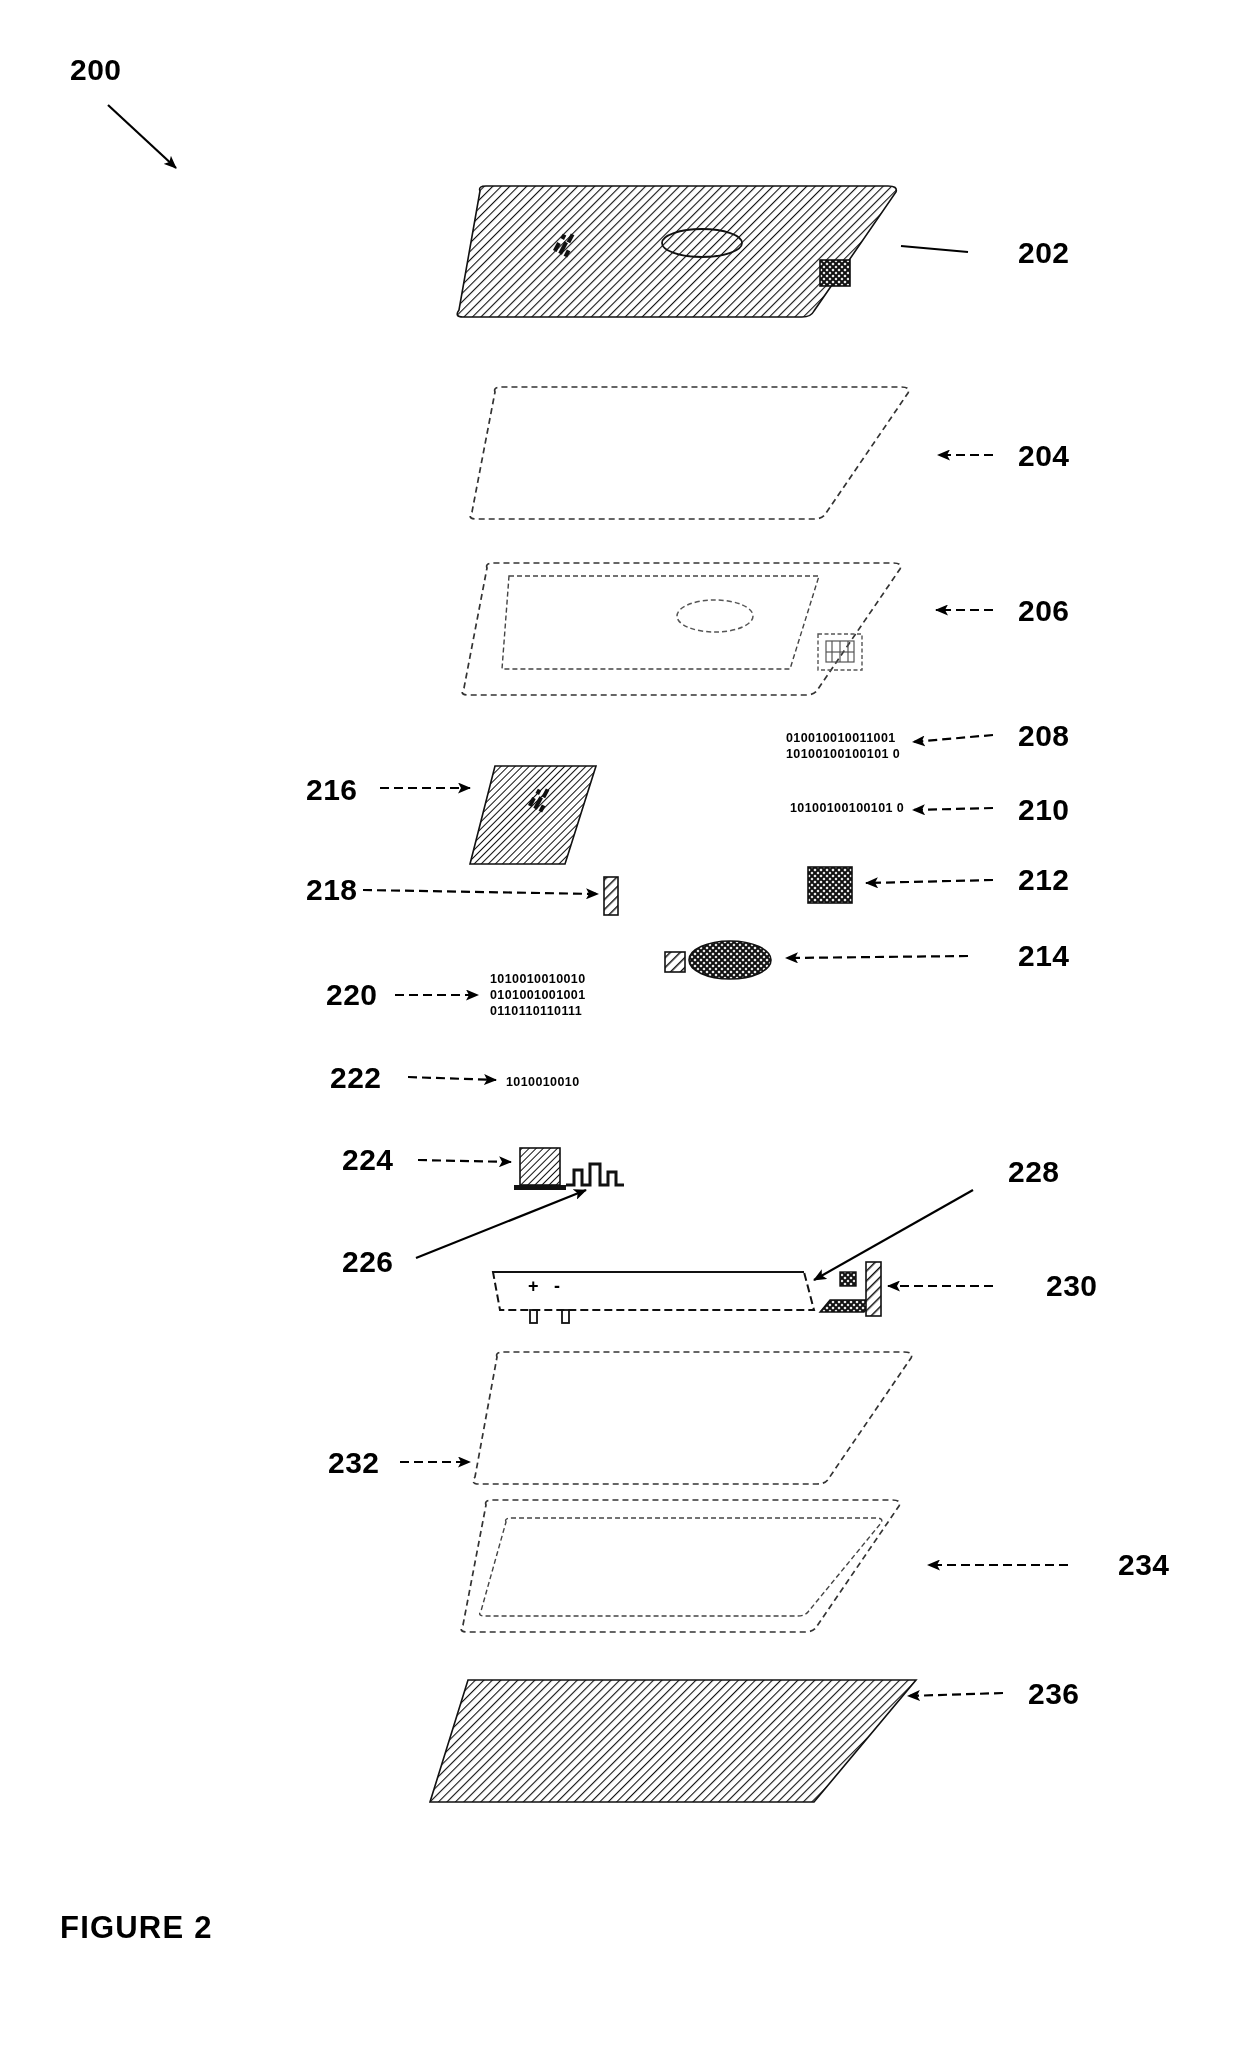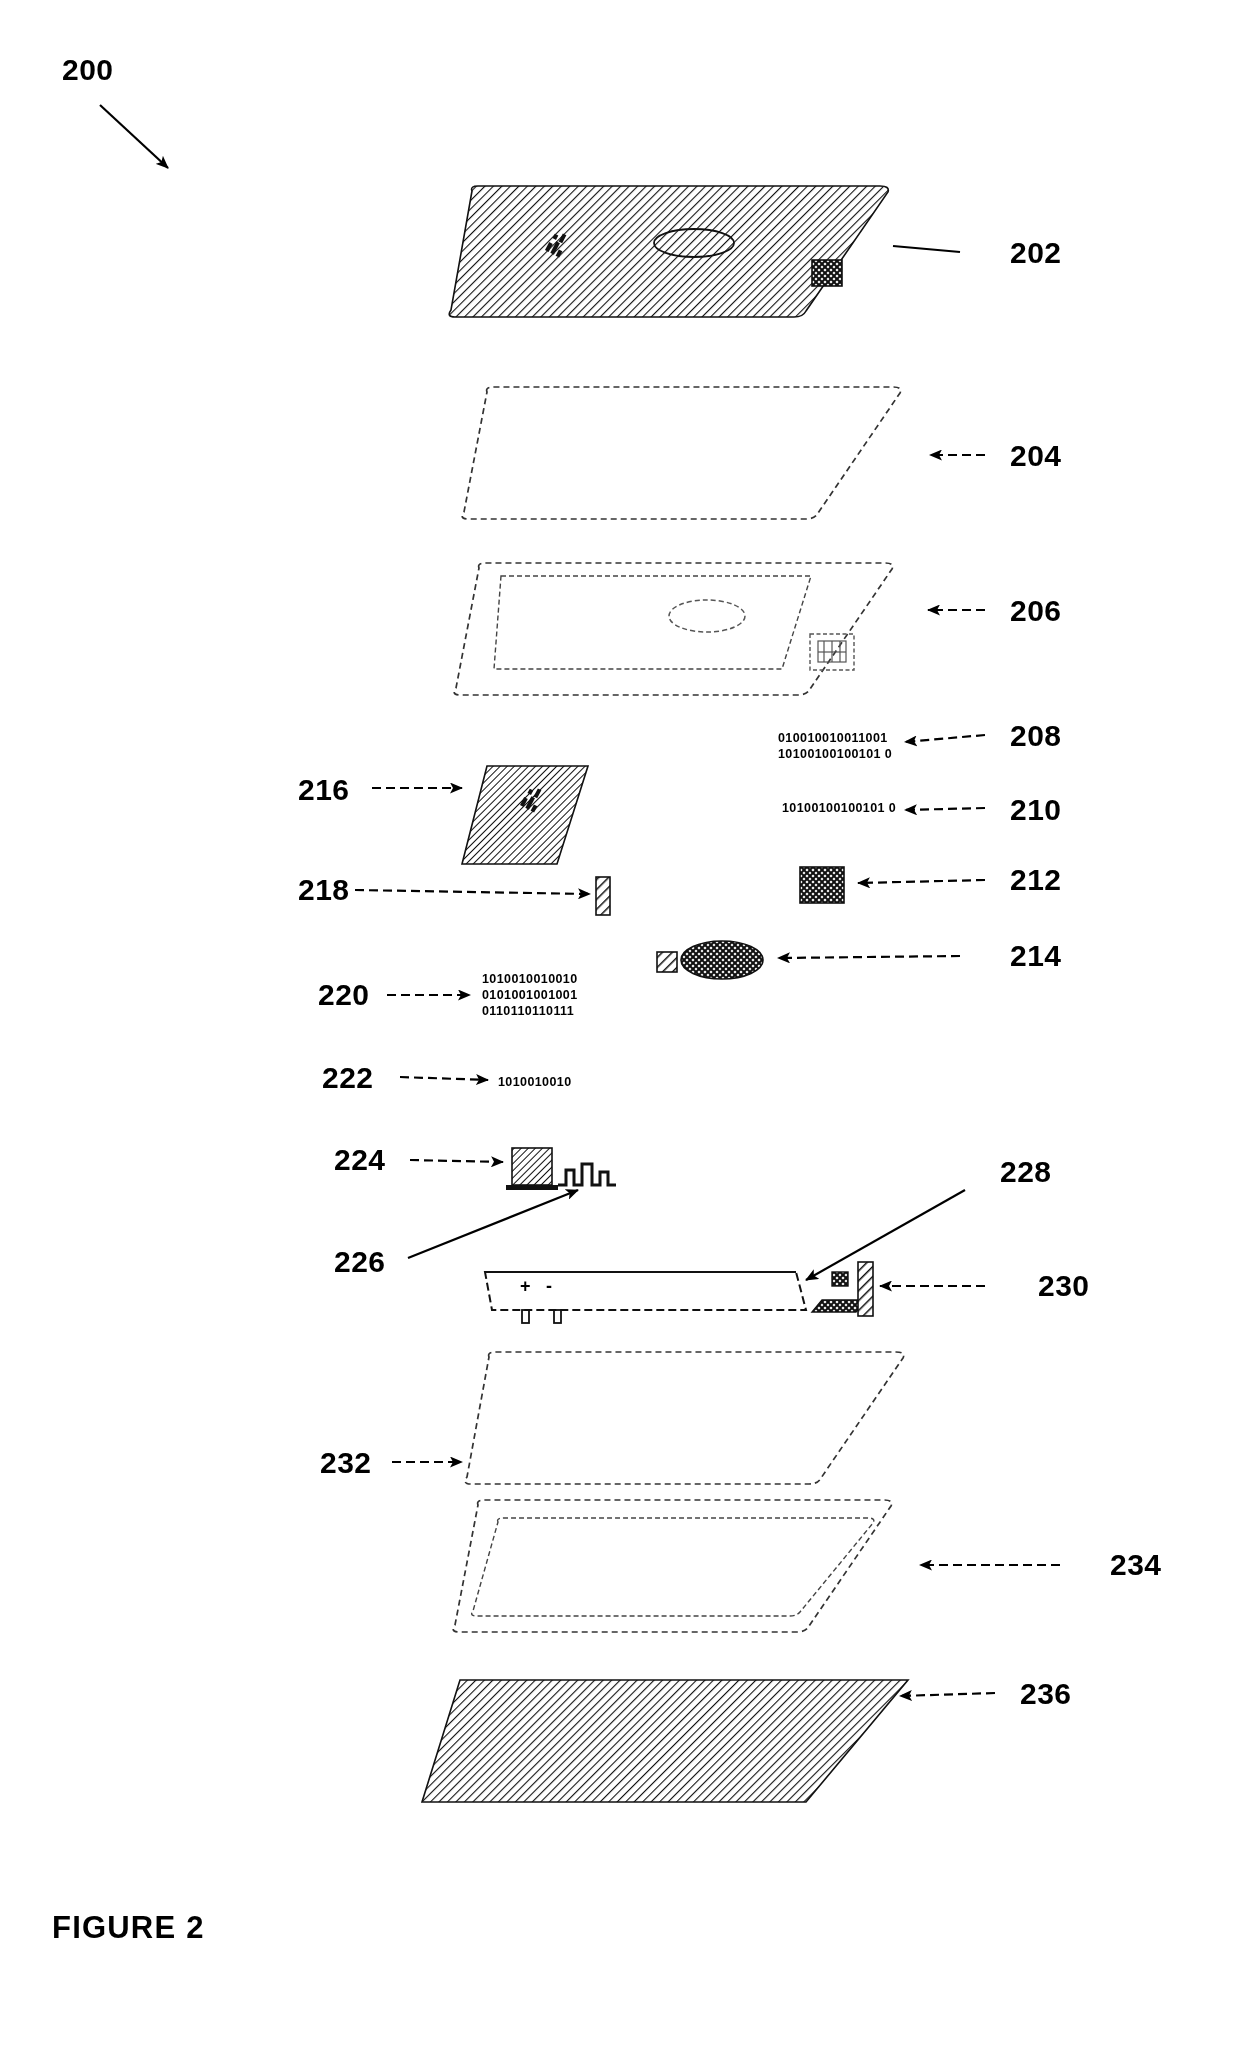--- a/index.html
+++ b/index.html
@@ -10,21 +10,21 @@
   body {
     width: 1240px;
     height: 2048px;
     position: relative;
     font-family: "Liberation Sans", sans-serif;
     color: #000000;
     overflow: hidden;
   }
   #figure-root {
     position: absolute;
-    left: 0; top: 0;
+    left: 8px; top: 0;
     width: 1192px;
     height: 2048px;
   }
   svg#fig {
     position: absolute;
     left: 0; top: 0;
     width: 1240px;
     height: 2048px;
   }
   .ref-num {

